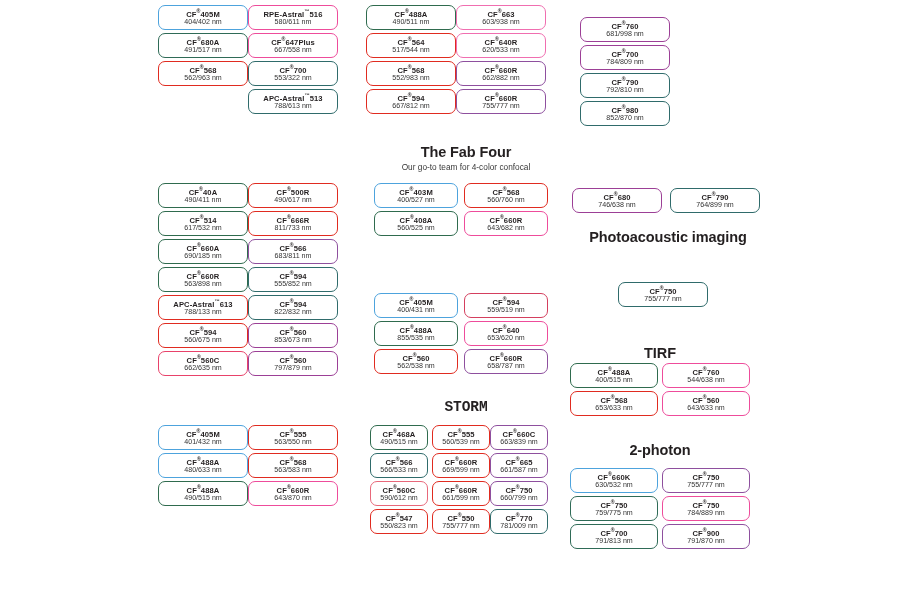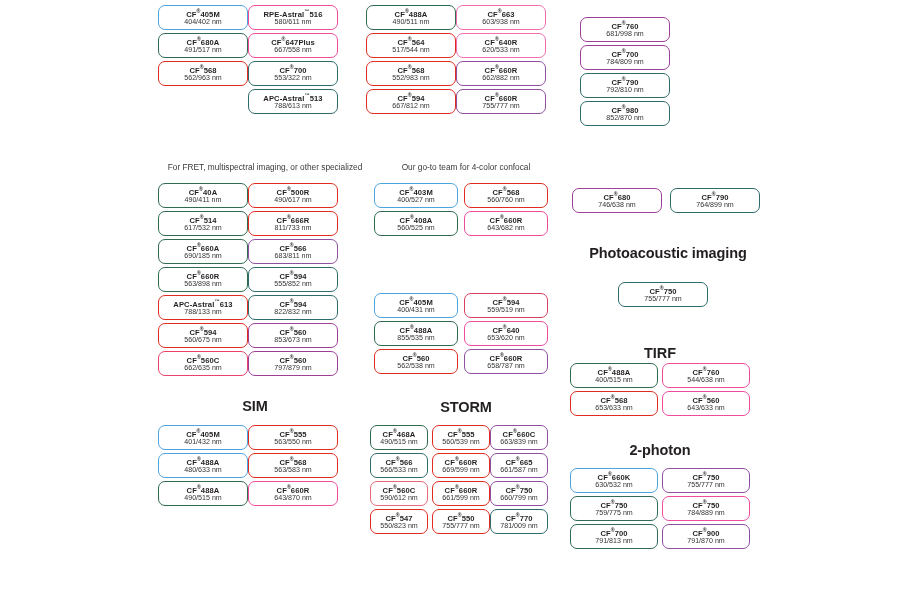--- a/index.html
+++ b/index.html
@@ -132,21 +132,20 @@
       <div class="wl">784/809 nm</div>
     </div>
     <div class="chip" style="left: 580px; top: 73px; width: 90px; border-color: rgb(47, 107, 107);">
       <div class="nm">CF<sup>®</sup>790</div>
       <div class="wl">792/810 nm</div>
     </div>
     <div class="chip" style="left: 580px; top: 101px; width: 90px; border-color: rgb(47, 107, 107);">
       <div class="nm">CF<sup>®</sup>980</div>
       <div class="wl">852/870 nm</div>
     </div>
-    <div class="sec-sub" style="left: 150px; top: 162px; width: 230px;">For FRET, multispectral imaging, or other specialized</div>
     <div class="chip" style="left: 158px; top: 183px; width: 90px; border-color: rgb(47, 107, 78);">
       <div class="nm">CF<sup>®</sup>40A</div>
       <div class="wl">490/411 nm</div>
     </div>
     <div class="chip" style="left: 158px; top: 211px; width: 90px; border-color: rgb(47, 107, 78);">
       <div class="nm">CF<sup>®</sup>514</div>
       <div class="wl">617/532 nm</div>
     </div>
     <div class="chip" style="left: 158px; top: 239px; width: 90px; border-color: rgb(47, 107, 78);">
       <div class="nm">CF<sup>®</sup>660A</div>
@@ -189,20 +188,21 @@
       <div class="wl">822/832 nm</div>
     </div>
     <div class="chip" style="left: 248px; top: 323px; width: 90px; border-color: rgb(156, 63, 150);">
       <div class="nm">CF<sup>®</sup>560</div>
       <div class="wl">853/673 nm</div>
     </div>
     <div class="chip" style="left: 248px; top: 351px; width: 90px; border-color: rgb(156, 63, 150);">
       <div class="nm">CF<sup>®</sup>560</div>
       <div class="wl">797/879 nm</div>
     </div>
+    <div class="sec-title" style="left: 366px; top: 144px; width: 200px;">The Fab Four</div>
     <div class="sec-sub" style="left: 366px; top: 162px; width: 200px;">Our go-to team for 4-color confocal</div>
     <div class="chip" style="left: 374px; top: 183px; width: 84px; border-color: rgb(77, 163, 221);">
       <div class="nm">CF<sup>®</sup>403M</div>
       <div class="wl">400/527 nm</div>
     </div>
     <div class="chip" style="left: 374px; top: 211px; width: 84px; border-color: rgb(47, 107, 78);">
       <div class="nm">CF<sup>®</sup>408A</div>
       <div class="wl">560/525 nm</div>
     </div>
     <div class="chip" style="left: 464px; top: 183px; width: 84px; border-color: rgb(224, 43, 32);">
@@ -230,21 +230,20 @@
       <div class="wl">559/519 nm</div>
     </div>
     <div class="chip" style="left: 464px; top: 321px; width: 84px; border-color: rgb(238, 76, 155);">
       <div class="nm">CF<sup>®</sup>640</div>
       <div class="wl">653/620 nm</div>
     </div>
     <div class="chip" style="left: 464px; top: 349px; width: 84px; border-color: rgb(142, 79, 158);">
       <div class="nm">CF<sup>®</sup>660R</div>
       <div class="wl">658/787 nm</div>
     </div>
-    <div class="sec-title" style="left: 150px; top: 398px; width: 210px;">SIM</div>
     <div class="chip" style="left: 158px; top: 425px; width: 90px; border-color: rgb(77, 163, 221);">
       <div class="nm">CF<sup>®</sup>405M</div>
       <div class="wl">401/432 nm</div>
     </div>
     <div class="chip" style="left: 158px; top: 453px; width: 90px; border-color: rgb(77, 163, 221);">
       <div class="nm">CF<sup>®</sup>488A</div>
       <div class="wl">480/633 nm</div>
     </div>
     <div class="chip" style="left: 158px; top: 481px; width: 90px; border-color: rgb(47, 107, 78);">
       <div class="nm">CF<sup>®</sup>488A</div>
@@ -255,21 +254,21 @@
       <div class="wl">563/550 nm</div>
     </div>
     <div class="chip" style="left: 248px; top: 453px; width: 90px; border-color: rgb(224, 43, 32);">
       <div class="nm">CF<sup>®</sup>568</div>
       <div class="wl">563/583 nm</div>
     </div>
     <div class="chip" style="left: 248px; top: 481px; width: 90px; border-color: rgb(238, 76, 155);">
       <div class="nm">CF<sup>®</sup>660R</div>
       <div class="wl">643/870 nm</div>
     </div>
-    <div class="sec-title" style="left: 366px; top: 399px; width: 200px;">STORM</div>
+    <div class="sec-title" style="left: 366px; top: 399px; width: 200px; font-family: Liberation Mono, monospace;">STORM</div>
     <div class="chip" style="left: 370px; top: 425px; width: 58px; border-color: rgb(47, 107, 78);">
       <div class="nm">CF<sup>®</sup>468A</div>
       <div class="wl">490/515 nm</div>
     </div>
     <div class="chip" style="left: 370px; top: 453px; width: 58px; border-color: rgb(47, 107, 107);">
       <div class="nm">CF<sup>®</sup>566</div>
       <div class="wl">566/533 nm</div>
     </div>
     <div class="chip" style="left: 370px; top: 481px; width: 58px; border-color: rgb(232, 104, 122);">
       <div class="nm">CF<sup>®</sup>560C</div>
@@ -304,21 +303,21 @@
       <div class="wl">661/587 nm</div>
     </div>
     <div class="chip" style="left: 490px; top: 481px; width: 58px; border-color: rgb(142, 79, 158);">
       <div class="nm">CF<sup>®</sup>750</div>
       <div class="wl">660/799 nm</div>
     </div>
     <div class="chip" style="left: 490px; top: 509px; width: 58px; border-color: rgb(47, 107, 107);">
       <div class="nm">CF<sup>®</sup>770</div>
       <div class="wl">781/009 nm</div>
     </div>
-    <div class="sec-title two-line" style="left: 578px; top: 245px; width: 180px;">Photoacoustic imaging</div>
+    <div class="sec-title two-line" style="left: 578px; top: 229px; width: 180px;">Photoacoustic imaging</div>
     <div class="chip" style="left: 572px; top: 188px; width: 90px; border-color: rgb(156, 63, 150);">
       <div class="nm">CF<sup>®</sup>680</div>
       <div class="wl">746/638 nm</div>
     </div>
     <div class="chip" style="left: 670px; top: 188px; width: 90px; border-color: rgb(47, 107, 107);">
       <div class="nm">CF<sup>®</sup>790</div>
       <div class="wl">764/899 nm</div>
     </div>
     <div class="chip" style="left: 618px; top: 282px; width: 90px; border-color: rgb(47, 107, 107);">
       <div class="nm">CF<sup>®</sup>750</div>

